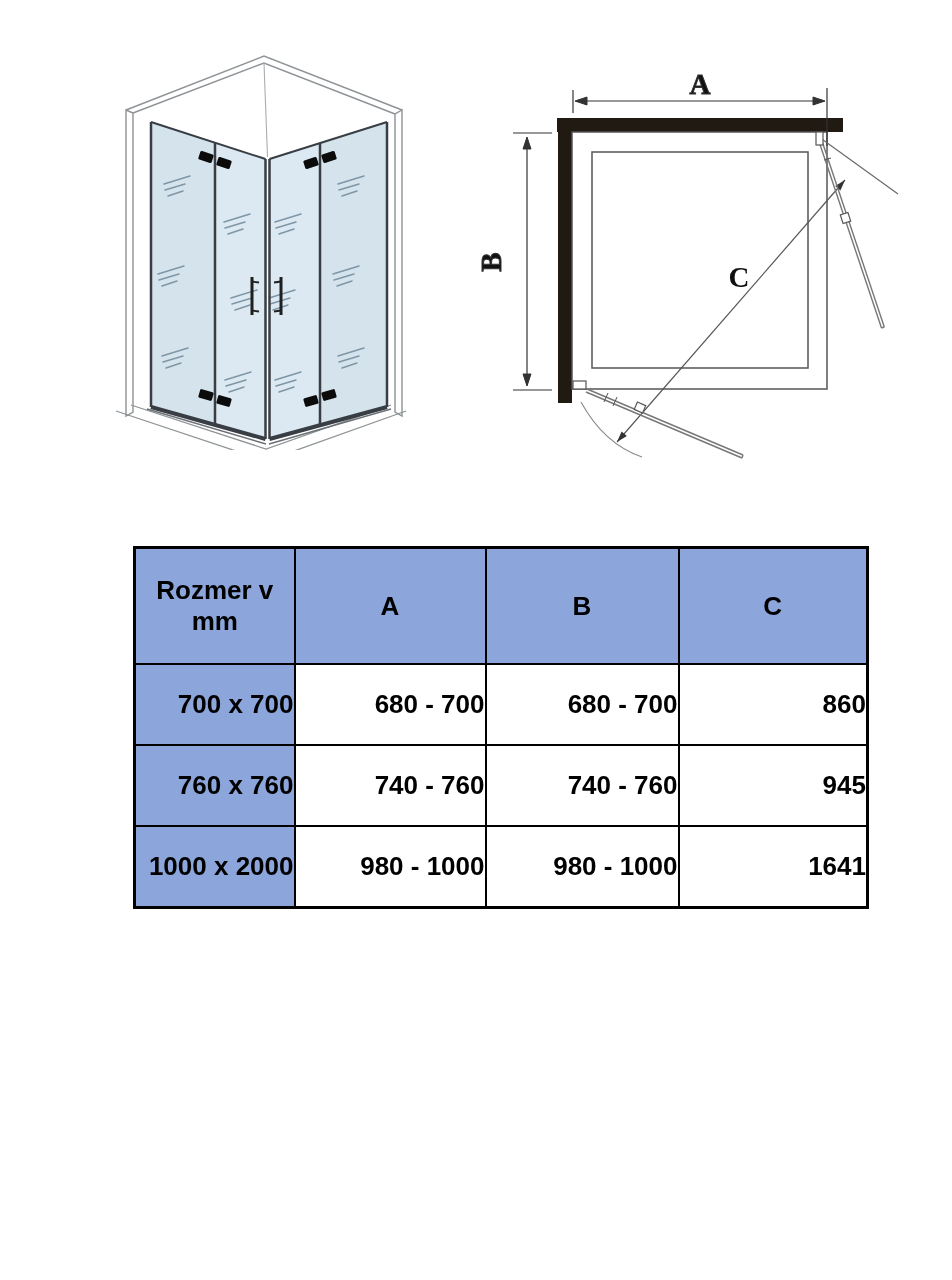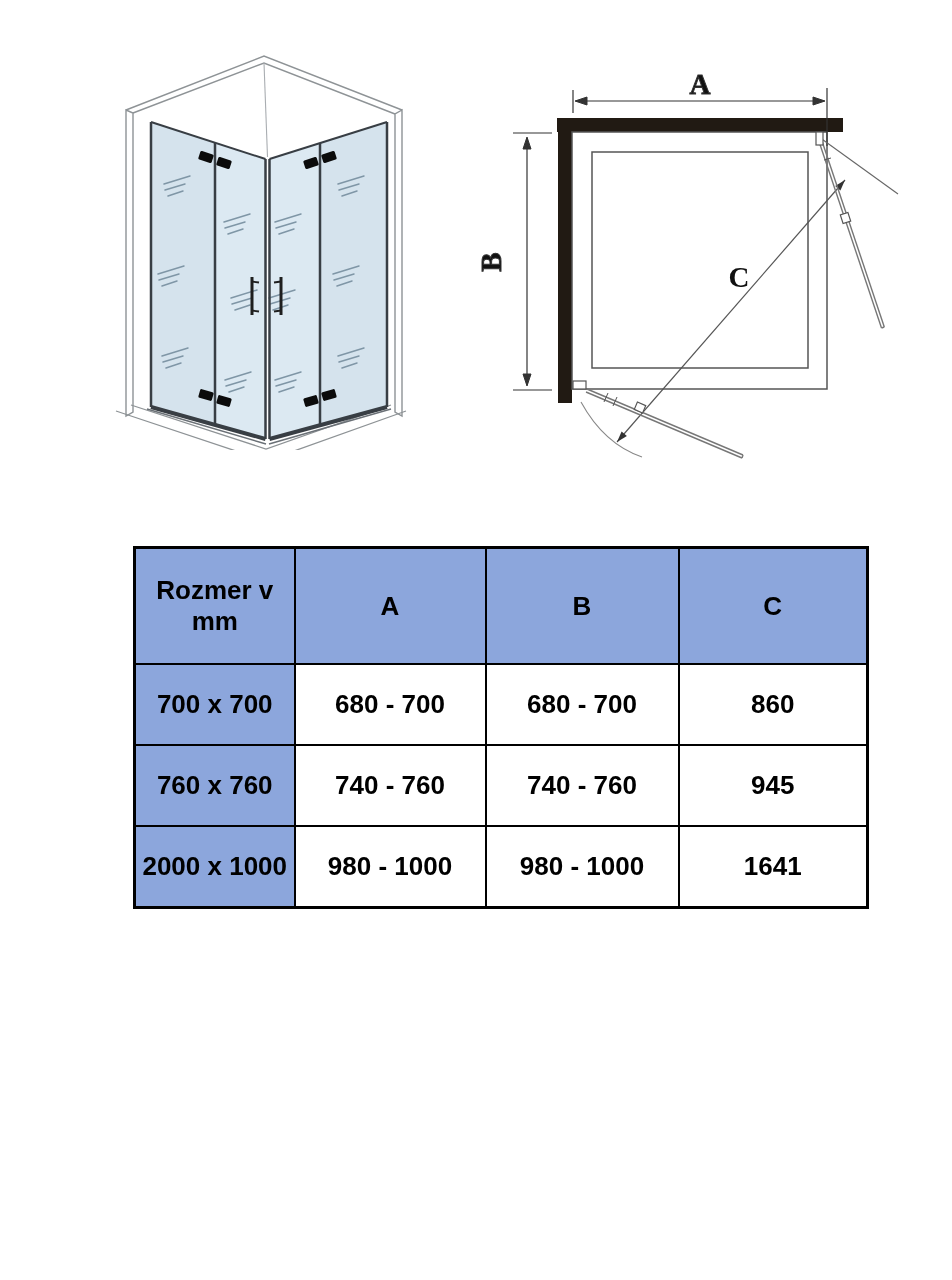--- a/index.html
+++ b/index.html
@@ -6,21 +6,21 @@
   #canvas{position:relative;width:952px;height:1280px;background:#fff;overflow:hidden;
           font-family:"Liberation Sans",sans-serif;}
   .abs{position:absolute;}
 
   
   #dims-table{border-collapse:collapse;table-layout:fixed;width:733px;border:3px solid #000;}
   #dims-table th,#dims-table td{border:2px solid #000;text-align:center;vertical-align:middle;
       font-weight:bold;color:#000;padding:0;font-size:26px;}
   #dims-table thead th{height:114px;background:var(--blue,#8ca6dc);}
   #dims-table tbody tr{height:81px;}
-  #dims-table tbody td{background:#fff;}
+  #dims-table tbody td{background:#fff;text-align:right;}
   #dims-table tbody td.rowhead{background:var(--blue,#8ca6dc);}
 
   
   .wall-fill{fill:var(--wall,#211a13);}
   .glass-a{fill:var(--glass1,#d5e3ed);}
   .glass-b{fill:var(--glass2,#dce9f2);}
   .serif-label{font-family:"Liberation Serif","DejaVu Serif",serif;font-weight:bold;
       font-size:29px;fill:#111;}
 </style>
 </head>
@@ -184,21 +184,21 @@
           <td>680 - 700</td>
           <td>860</td>
         </tr>
         <tr>
           <td class="rowhead">760 x 760</td>
           <td>740 - 760</td>
           <td>740 - 760</td>
           <td>945</td>
         </tr>
         <tr>
-          <td class="rowhead">2000 x 1000</td>
+          <td class="rowhead">1000 x 2000</td>
           <td>980 - 1000</td>
           <td>980 - 1000</td>
           <td>1641</td>
         </tr>
       </tbody>
   </table>
 
 </div>
 
 </body></html>

